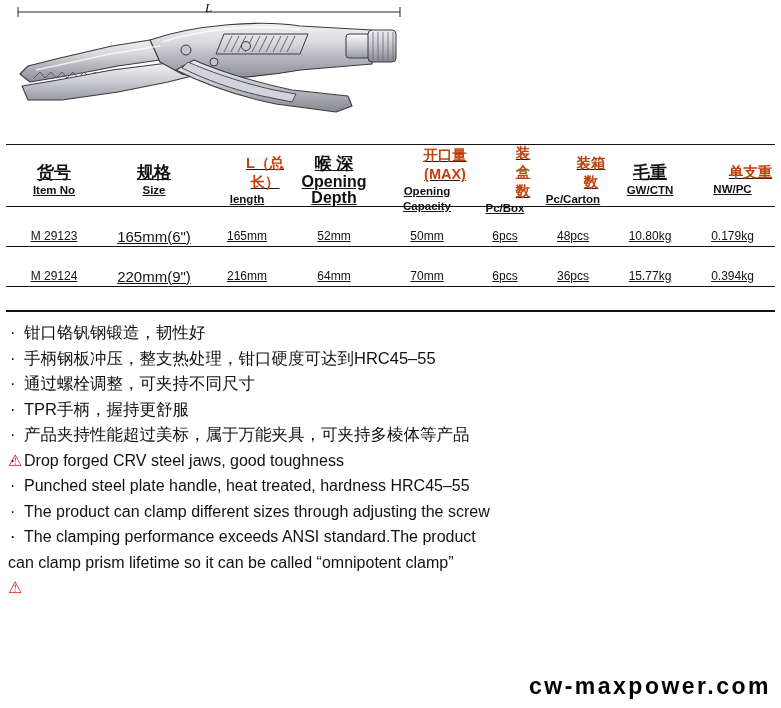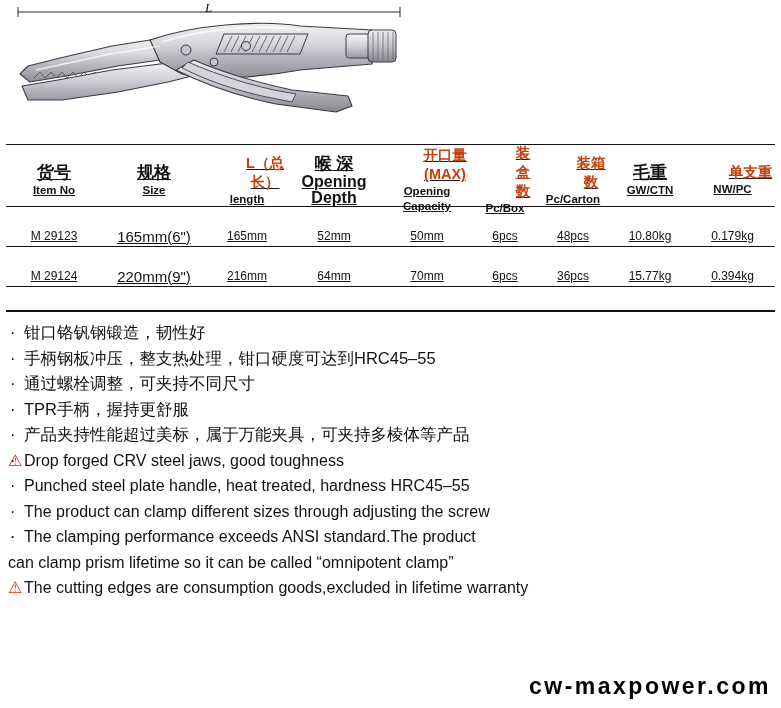--- a/index.html
+++ b/index.html
@@ -368,18 +368,17 @@
     <span class="bullet">·</span>
     <span>The clamping performance exceeds ANSI standard.The product</span>
   </div>
 
   <div class="feat en cont">
     <span>can clamp prism lifetime so it can be called “omnipotent clamp”</span>
   </div>
 
   <div class="feat en">
     <span class="warn">⚠</span>
-    <span>The cutting edges are consumption goods,excluded in lifetime warranty</span>
   </div>
 
 </div>
 
 <div id="footer">cw-maxpower.com</div>
 
 </body></html>

